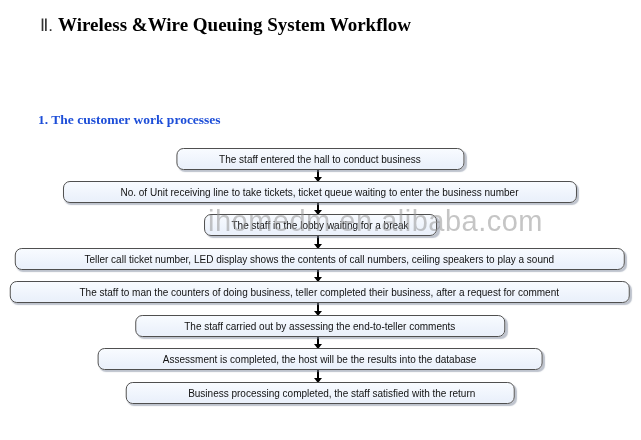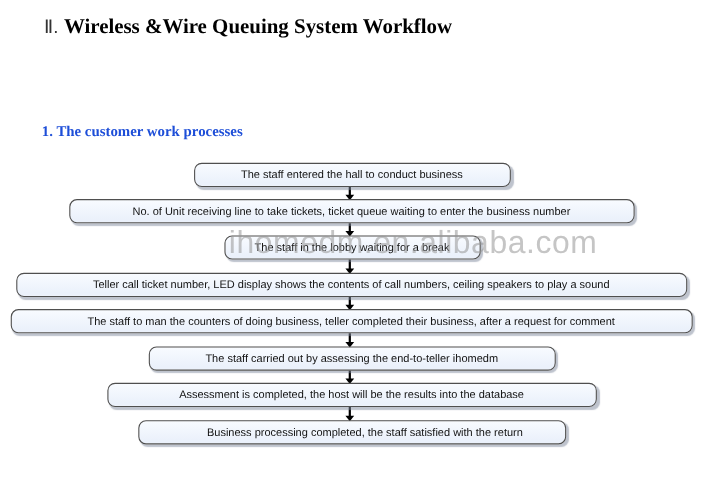--- a/index.html
+++ b/index.html
@@ -108,21 +108,21 @@
 
   <div class="step step3">The staff in the lobby waiting for a break</div>
   <div class="arrow arrow3"></div>
 
   <div class="step step4">Teller call ticket number, LED display shows the contents of call numbers, ceiling speakers to play a sound</div>
   <div class="arrow arrow4"></div>
 
   <div class="step step5">The staff to man the counters of doing business, teller completed their business, after a request for comment</div>
   <div class="arrow arrow5"></div>
 
-  <div class="step step6">The staff carried out by assessing the end-to-teller ihomedm</div>
+  <div class="step step6">The staff carried out by assessing the end-to-teller comments</div>
   <div class="arrow arrow6"></div>
 
   <div class="step step7">Assessment is completed, the host will be the results into the database</div>
   <div class="arrow arrow7"></div>
 
   <div class="step step8">Business processing completed, the staff satisfied with the return</div>
 
   <div class="watermark">ihomedm.en.alibaba.com</div>
 
 </div>

